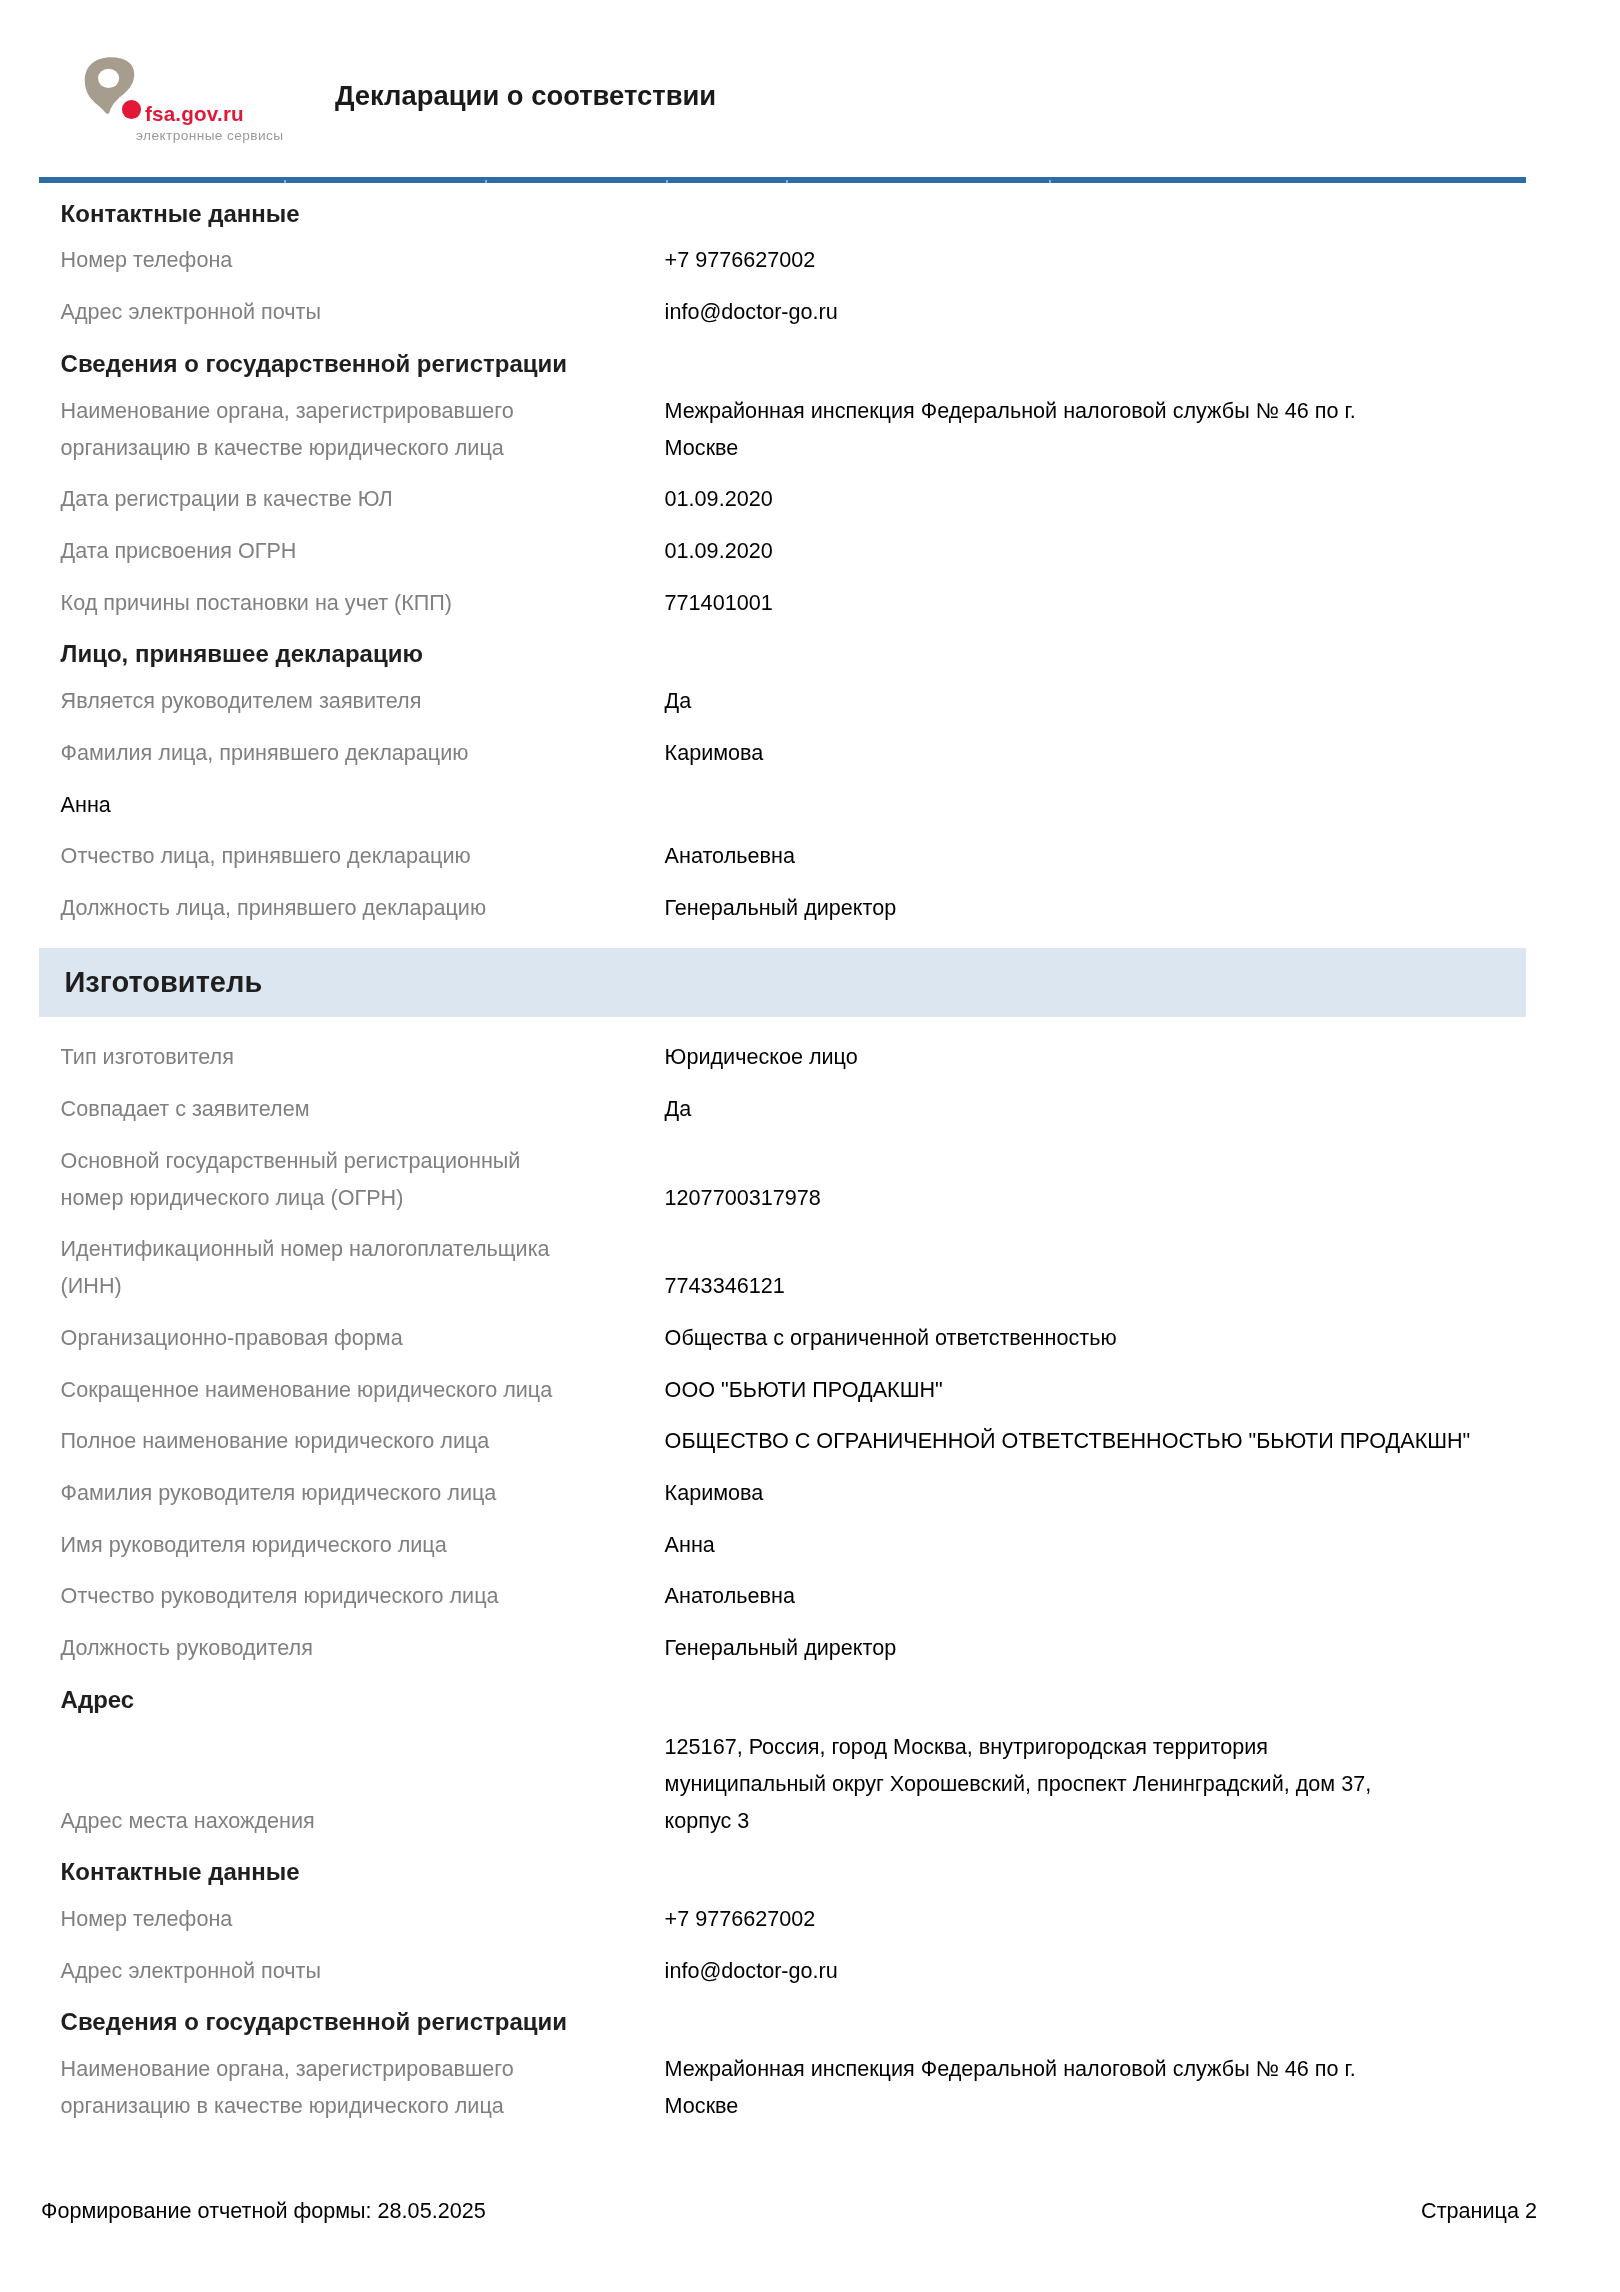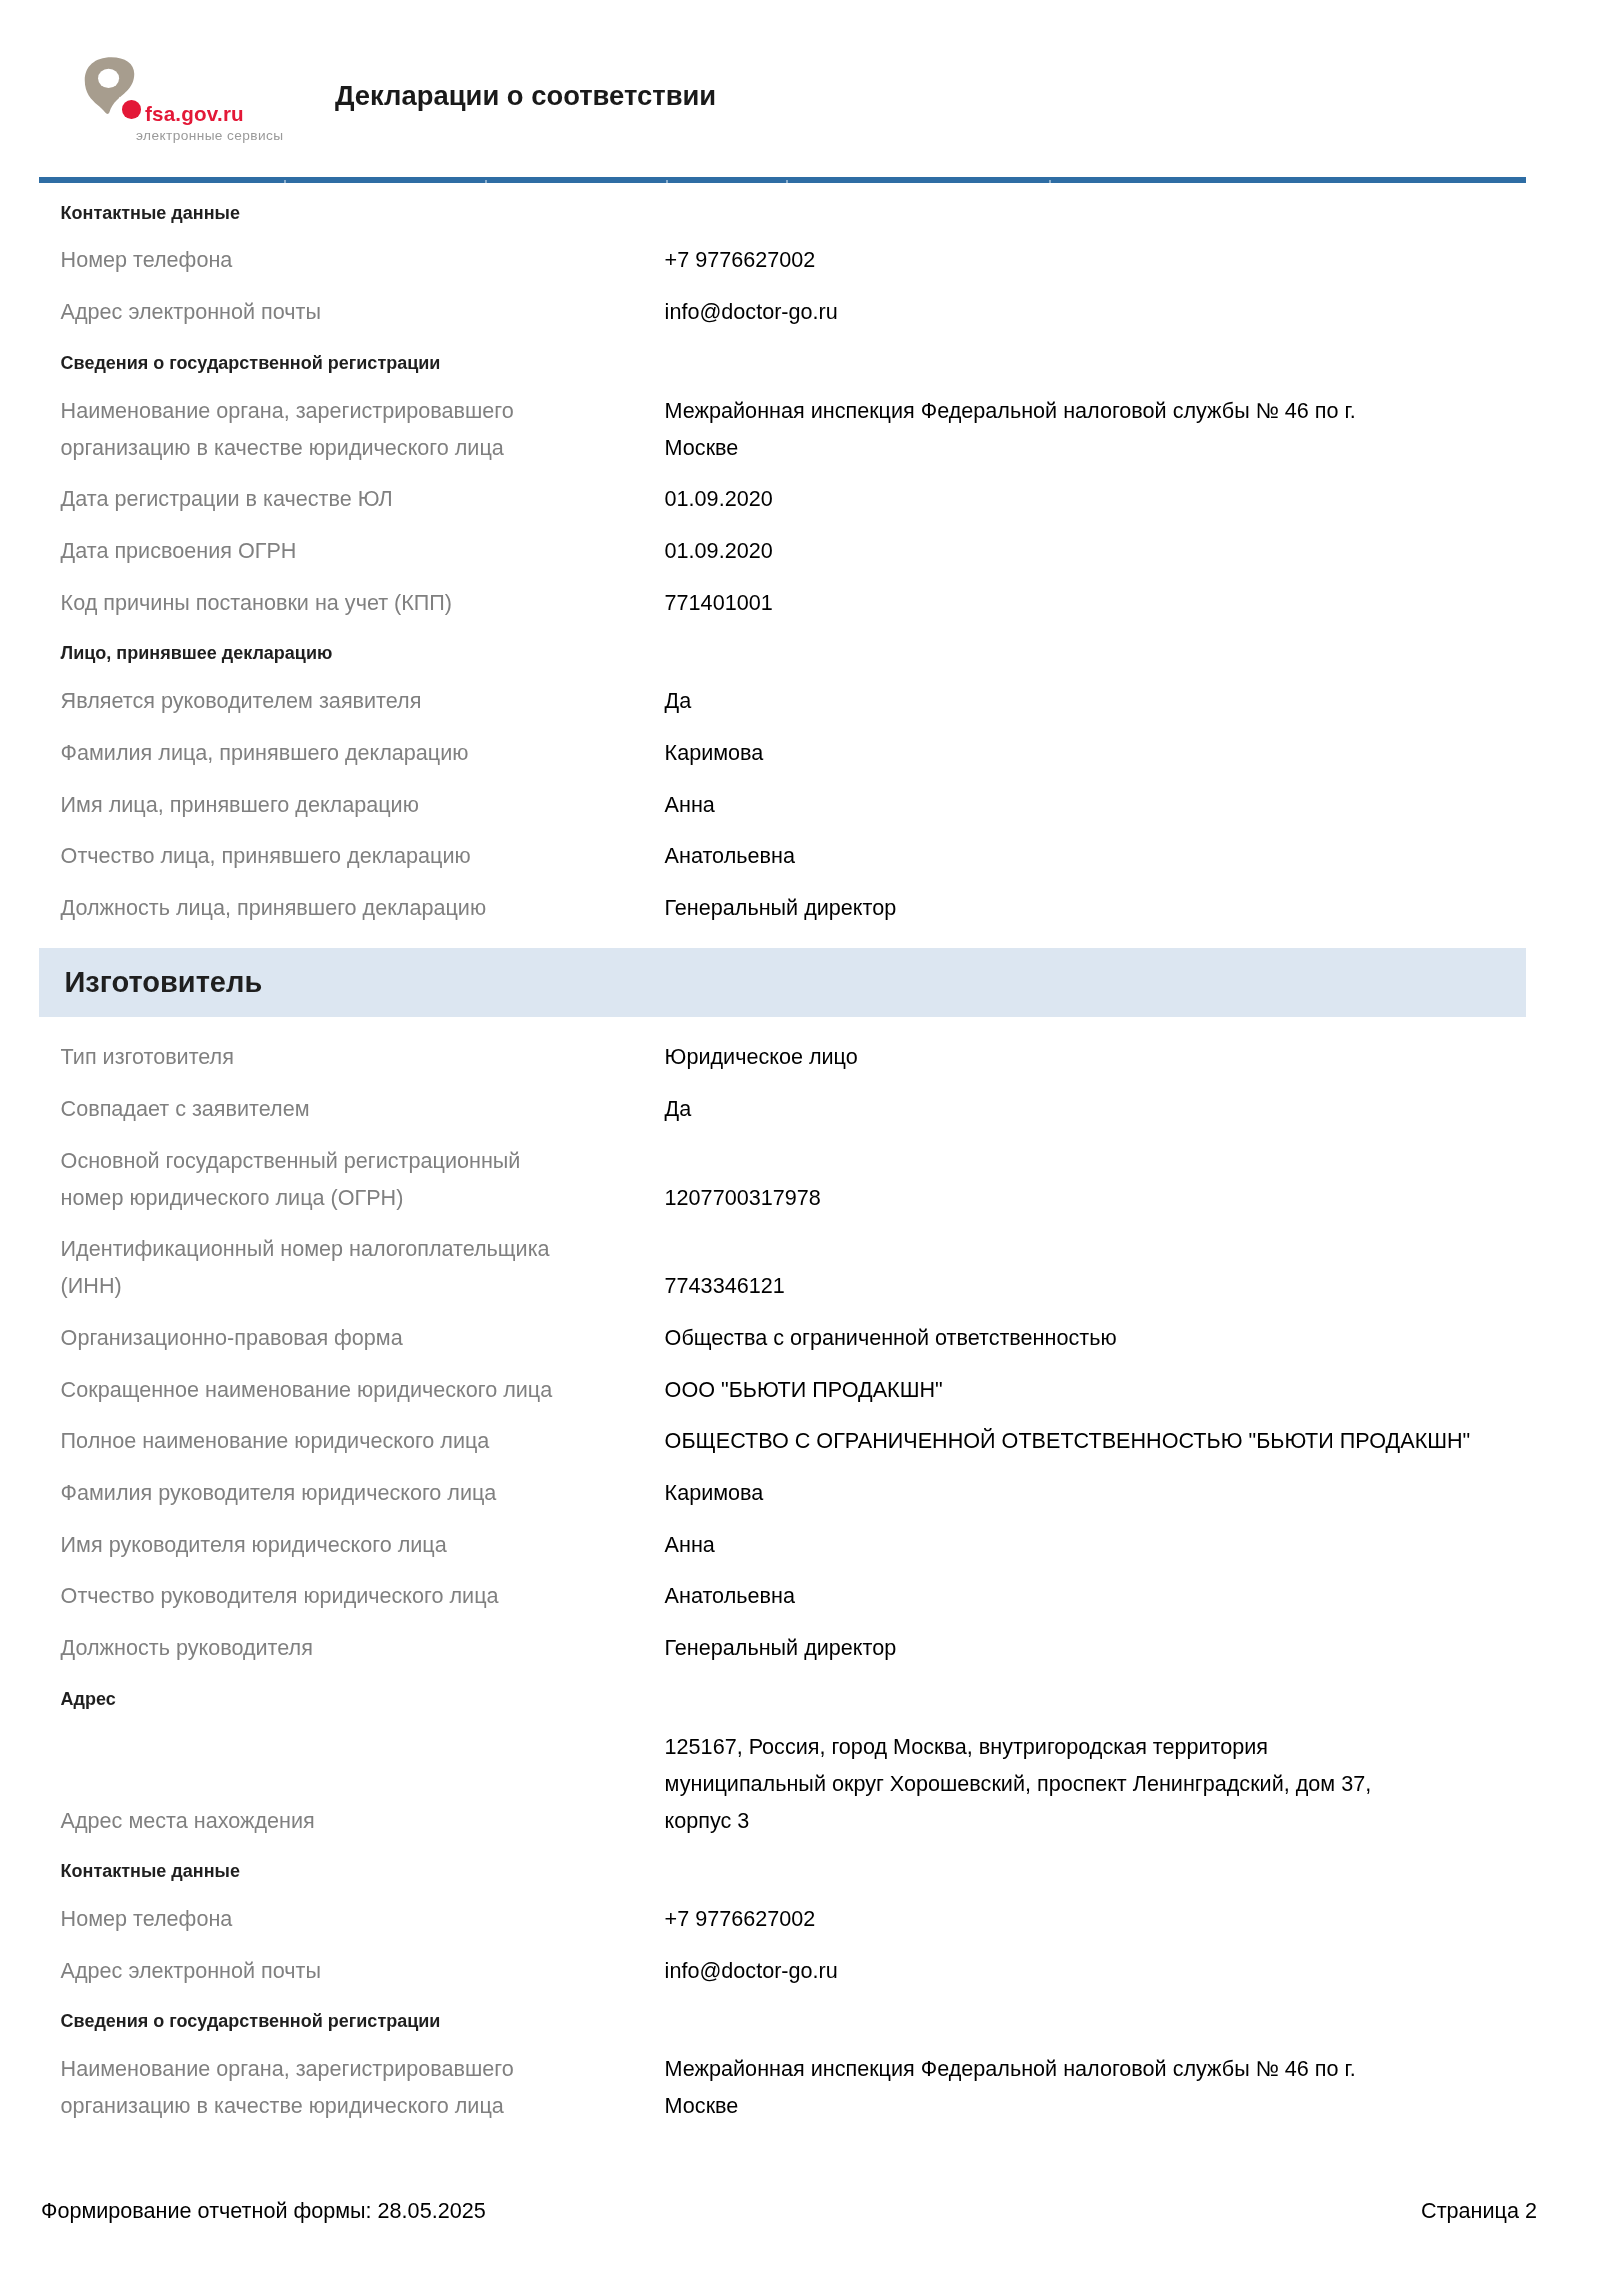--- a/index.html
+++ b/index.html
@@ -20,21 +20,21 @@
   .logo-dot{position:absolute;left:122px;top:100px;width:18.6px;height:18.6px;border-radius:50%;background:var(--brand-red);}
   .brand-name{position:absolute;left:145px;top:102px;font-size:20.6px;font-weight:700;color:var(--brand-red);letter-spacing:0.2px;}
   .brand-tagline{position:absolute;left:136px;top:128px;font-size:13.7px;color:#9a9a9a;letter-spacing:0.4px;text-align:center;}
   .doc-title{position:absolute;left:335px;top:80px;font-size:27.4px;font-weight:700;color:var(--ink);}
 
   
   .content{position:absolute;left:39px;top:177px;width:1487px;}
   .divider-bar{position:relative;width:100%;height:5.9px;background:var(--accent);}
   .divider-bar .tick{position:absolute;bottom:0;width:2px;height:2.9px;background:rgba(255,255,255,.45);}
 
-  .sec-title{margin:9.8px 0 9.8px;padding-left:21.6px;font-size:18px;font-weight:700;color:#1f1f1f;line-height:37px;}
+  .sec-title{margin:9.8px 0 9.8px;padding-left:21.6px;font-size:24px;font-weight:700;color:#1f1f1f;line-height:37px;}
   .sec-title.first{margin-top:11.8px;}
 
   .field-row{display:flex;align-items:flex-end;padding-left:21.6px;margin-bottom:14.7px;}
   .field-label{width:604px;flex:0 0 604px;font-size:21.6px;color:var(--label-gray);line-height:37px;white-space:pre-line;}
   .field-value{flex:1;font-size:21.6px;color:#000;line-height:37px;white-space:pre-line;}
 
   .banner{margin:21.6px 0 21.6px;height:69px;background:var(--banner-bg);display:flex;align-items:center;}
   .banner-text{padding-left:25.5px;font-size:29px;font-weight:700;color:#1f1f1f;}
 
   
@@ -96,21 +96,20 @@
         <div class="sec-title">Лицо, принявшее декларацию</div>
         <div class="field-row">
           <div class="field-label">Является руководителем заявителя</div>
           <div class="field-value">Да</div>
         </div>
         <div class="field-row">
           <div class="field-label">Фамилия лица, принявшего декларацию</div>
           <div class="field-value">Каримова</div>
         </div>
         <div class="field-row">
-          <div class="field-label">Имя лица, принявшего декларацию</div>
           <div class="field-value">Анна</div>
         </div>
         <div class="field-row">
           <div class="field-label">Отчество лица, принявшего декларацию</div>
           <div class="field-value">Анатольевна</div>
         </div>
         <div class="field-row">
           <div class="field-label">Должность лица, принявшего декларацию</div>
           <div class="field-value">Генеральный директор</div>
         </div>

